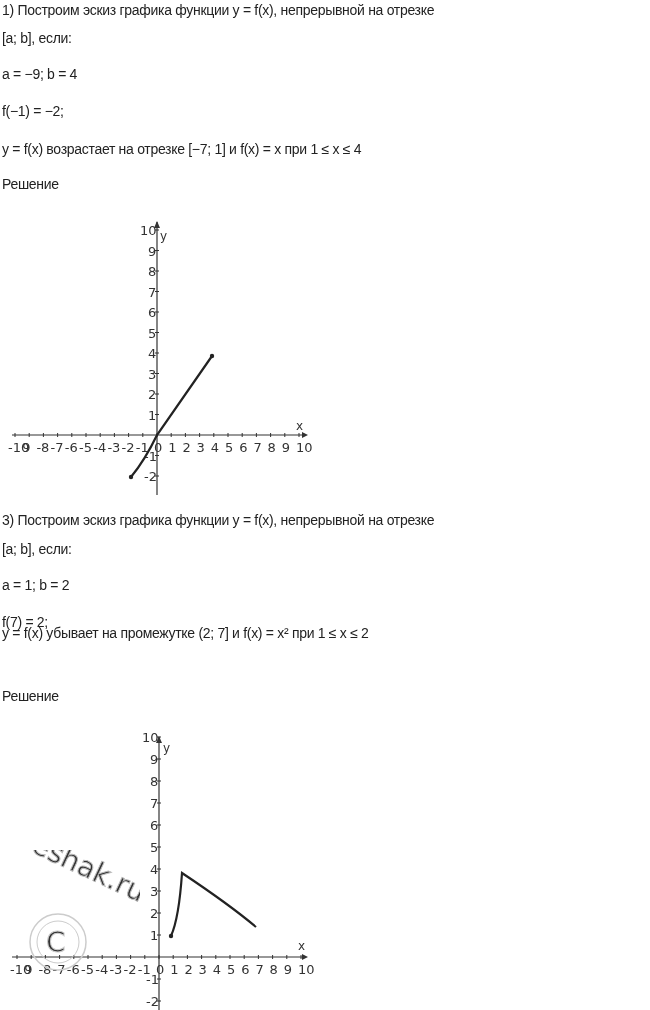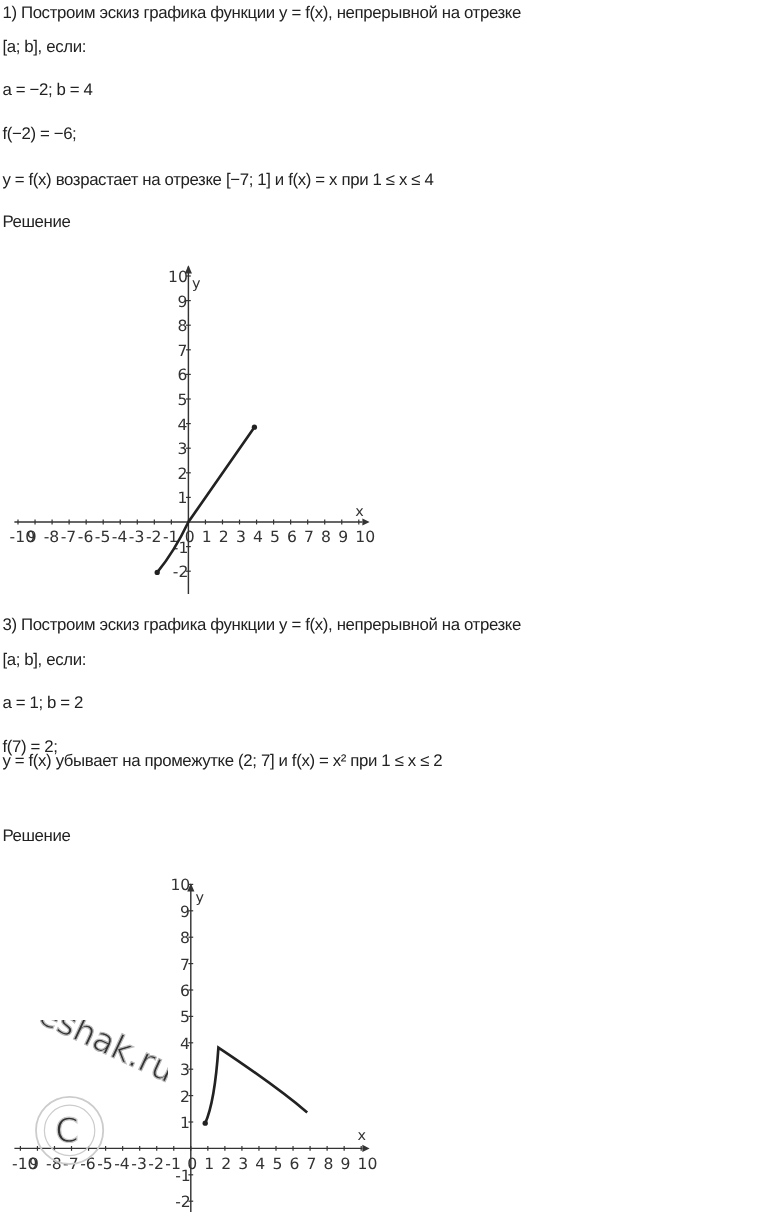--- a/index.html
+++ b/index.html
@@ -8,22 +8,22 @@
   .line { position:absolute; left:2px; font-size:14px; white-space:nowrap; letter-spacing:-0.3px; }
   svg { position:absolute; left:0; }
   svg text { font-family:"DejaVu Sans", sans-serif; fill:#333; }
   .wm { position:absolute; }
 </style>
 </head>
 <body>
 
 <div class="line" style="top:2px">1) Построим эскиз графика функции  y = f(x), непрерывной на отрезке</div>
 <div class="line" style="top:30px">[a; b], если:</div>
-<div class="line" style="top:66px">a = −2;  b = 4</div>
-<div class="line" style="top:103px">f(−2) = −6;</div>
+<div class="line" style="top:66px">a = −9;  b = 4</div>
+<div class="line" style="top:103px">f(−1) = −2;</div>
 <div class="line" style="top:141px">y = f(x)   возрастает на отрезке [−7; 1]  и  f(x) = x  при 1 ≤ x ≤ 4</div>
 <div class="line" style="top:176px">Решение</div>
 
 <svg style="top:215px" width="320" height="285" viewBox="0 215 320 285">
   <g stroke="#333" stroke-width="1.2" fill="none">
     <line x1="12" y1="435" x2="302" y2="435"></line>
     <line x1="157" y1="222" x2="157" y2="495"></line>
   </g>
   <polygon points="302,432 308,435 302,438" fill="#333"></polygon>
   <polygon points="154,228 157,221 160,228" fill="#333"></polygon>

